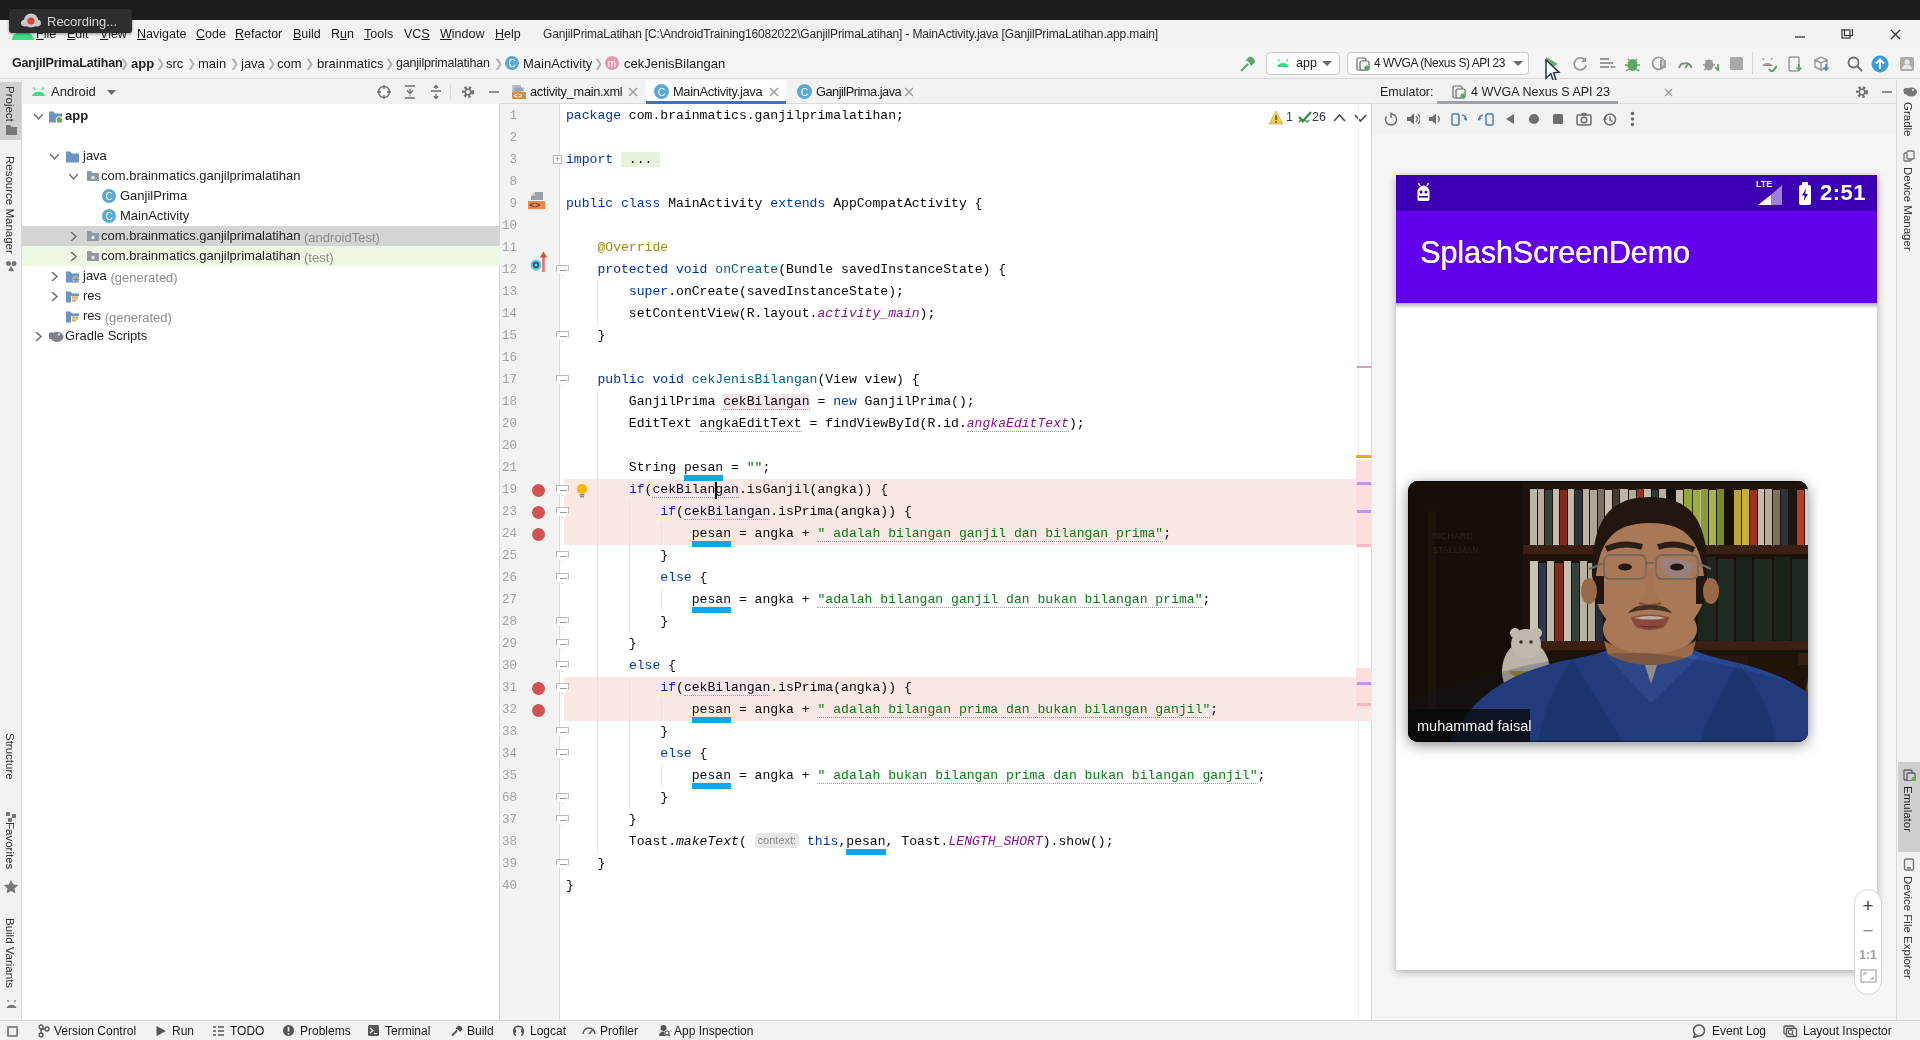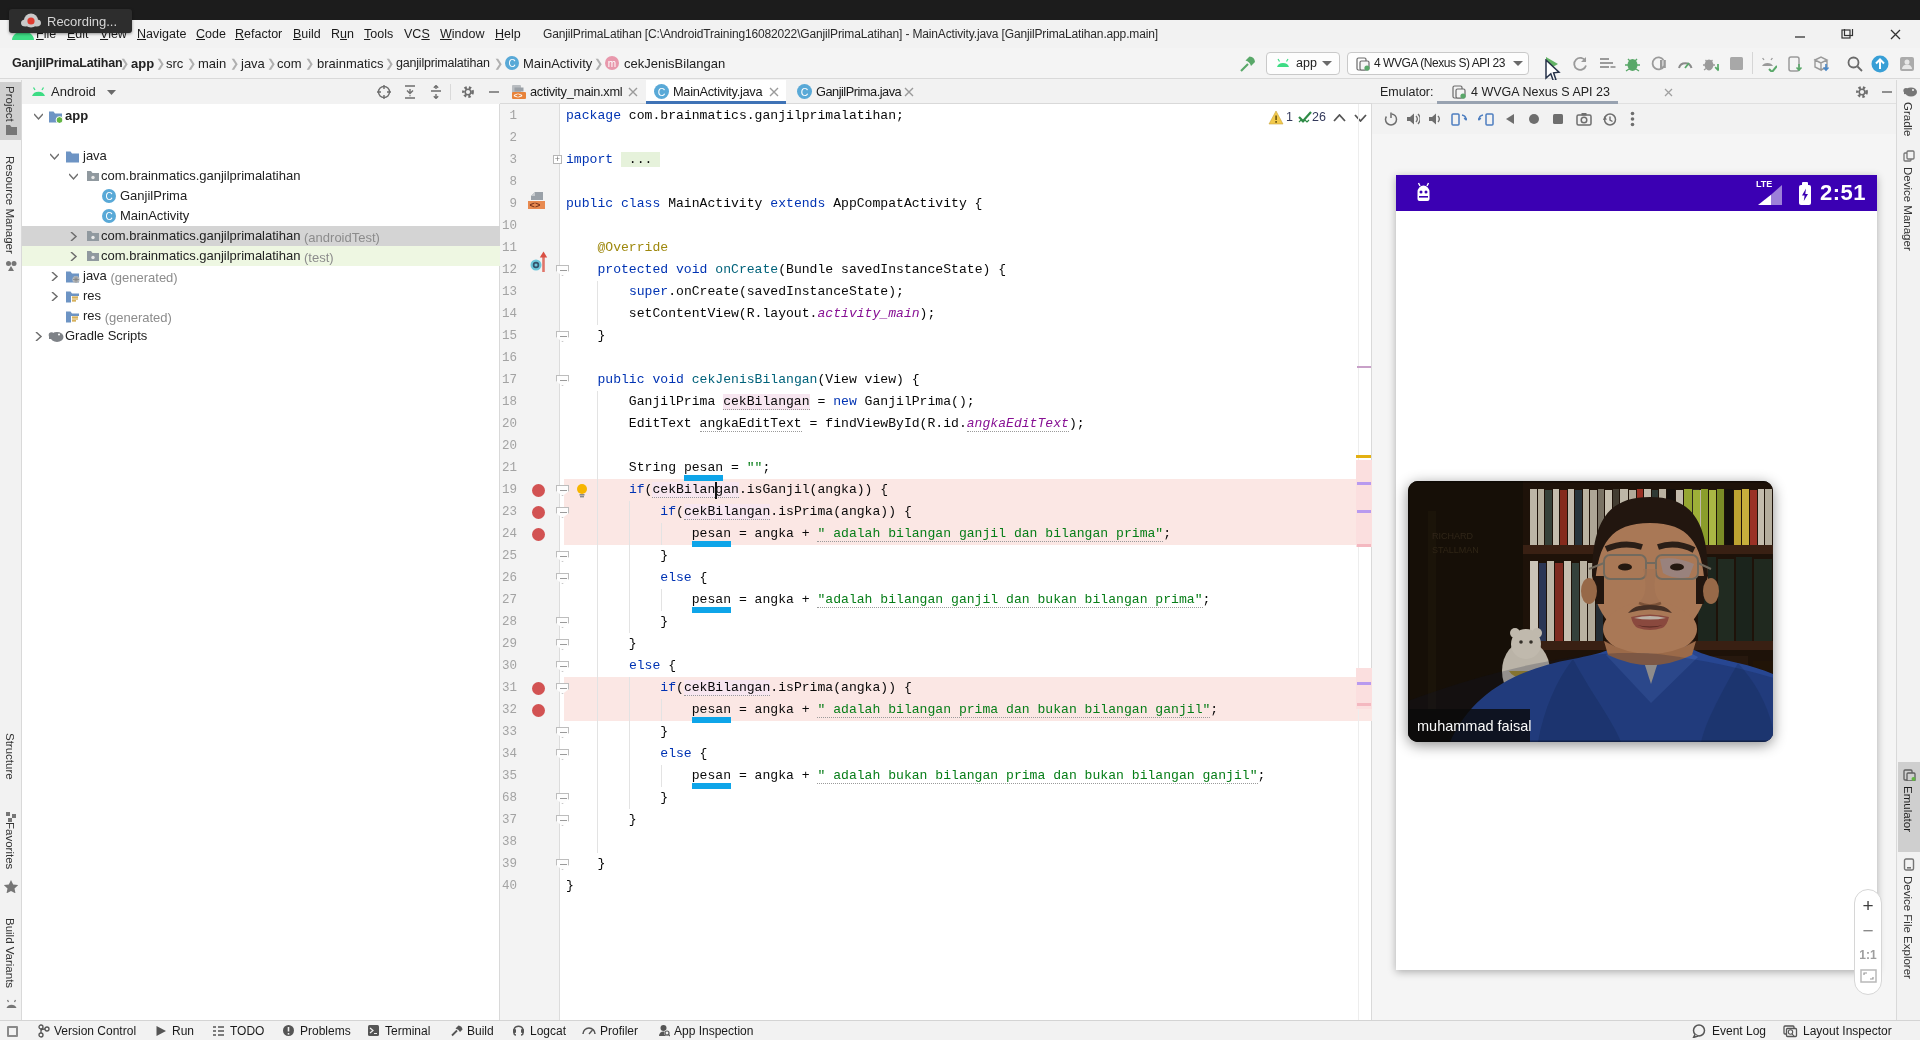--- a/index.html
+++ b/index.html
@@ -36,21 +36,21 @@
 .guide{position:absolute;width:1px;background:#e3e3e3}
 .fm{position:absolute;left:56px;width:13px;height:11px;background:#fdfdfd;border:1px solid #bdbdbd;clip-path:polygon(0 0,100% 0,100% 55%,50% 100%,0 55%)}
 .fm:after{content:"";position:absolute;left:3px;top:3.5px;width:7px;height:1.5px;background:#9a9a9a}
 .chip{display:inline-block;background:#e7e7e7;color:#8c8c8c;border-radius:4px;font-size:11px;line-height:15px;padding:0 3px;vertical-align:1px;font-family:"Liberation Sans",sans-serif}
 .emu{left:1372px;top:80px;width:524px;height:940px;background:#f5f5f5}
 .emuhdr{left:0;top:0;width:524px;height:24px;background:#f2f2f2;border-bottom:1px solid #e0e0e0}
 .etool{left:0;top:24px;width:524px;height:30px;background:#f2f2f2}
 .screen{left:24px;top:95px;width:481px;height:795px;background:#fff;box-shadow:0 2px 8px rgba(0,0,0,.3)}
 .sbarp{left:0;top:0;width:481px;height:36px;background:#3b00b3}
 .abarp{left:0;top:36px;width:481px;height:92px;background:#6200ee}
-.cam{left:36px;top:401px;width:365px;height:261px;border-radius:10px;overflow:hidden;box-shadow:0 3px 14px rgba(0,0,0,.45)}
+.cam{left:36px;top:401px;width:400px;height:261px;border-radius:10px;overflow:hidden;box-shadow:0 3px 14px rgba(0,0,0,.45)}
 .zoompill{left:482px;top:809px;width:28px;height:106px;background:#fff;border:1px solid #d6d6d6;border-radius:14px}
 </style></head><body>
 <div class="ab topbar"></div>
 <div class="ab menubar" id="menubar">
 <svg class="ab" style="left:8px;top:8px" width="30" height="16">
       <path d="M4 12 a11 9 0 0 1 22 0 z" fill="#3ddc84"></path>
       <line x1="8" y1="4" x2="5" y2="0" stroke="#3ddc84" stroke-width="1.6"></line>
       <line x1="22" y1="4" x2="25" y2="0" stroke="#3ddc84" stroke-width="1.6"></line>
     </svg>
 <span class="mi" style="left:36px"><u>F</u>ile</span>
@@ -401,20 +401,21 @@
 <div class="cl" style="top:531px">            }</div>
 <div class="cl" style="top:553px">        }</div>
 <div class="cl" style="top:575px">        <span class="k">else</span> {</div>
 <div class="cl" style="top:597px">            <span class="k">if</span>(<span class="hl">cekBilangan</span>.isPrima(angka)) {</div>
 <div class="cl" style="top:619px">                <span class="u">pesan</span> = angka + <span class="s wv">" adalah bilangan prima dan bukan bilangan ganjil"</span>;</div>
 <div class="cl" style="top:641px">            }</div>
 <div class="cl" style="top:663px">            <span class="k">else</span> {</div>
 <div class="cl" style="top:685px">                <span class="u">pesan</span> = angka + <span class="s wv">" adalah bukan bilangan prima dan bukan bilangan ganjil"</span>;</div>
 <div class="cl" style="top:707px">            }</div>
 <div class="cl" style="top:729px">        }</div>
+<div class="cl" style="top:751px">        Toast.<span class="it">makeText</span>( <span class="chip">context:</span> <span class="k">this</span>,<span class="u">pesan</span>, Toast.<span class="pp">LENGTH_SHORT</span>).show();</div>
 <div class="cl" style="top:773px">    }</div>
 <div class="cl" style="top:795px">}</div>
 <div class="ab" style="left:215px;top:402px;width:1.5px;height:17px;background:#111"></div>
 <svg class="ab" style="left:75px;top:403px" width="14" height="15">
       <circle cx="7" cy="6" r="5" fill="#f7b500"></circle>
       <rect x="4.5" y="11" width="5" height="1.6" fill="#8a8a8a"></rect>
       <rect x="5" y="13" width="4" height="1.4" fill="#8a8a8a"></rect>
     </svg>
 <div class="bp" style="top:403.5px"></div>
 <div class="bp" style="top:425.5px"></div>
@@ -589,20 +590,24 @@
           <path d="M13 9.8 L13 20 L0 20 z" fill="#fff"></path>
           <path d="M24 0 L24 20 L13 20 L13 9.8 z" fill="#fff" opacity="0.5"></path>
         </svg>
 <svg class="ab" style="left:402px;top:7px" width="14" height="23">
           <rect x="1" y="3" width="12" height="20" rx="2" fill="#fff"></rect>
           <rect x="4" y="0" width="6" height="4" rx="1" fill="#fff"></rect>
           <path d="M8 6.5 L4 13.5 h2.6 L5.8 19 L10 12 H7.3 z" fill="#3b00b3"></path>
         </svg>
 <span class="ab" style="left:424px;top:5px;color:#fff;font-size:22px;font-weight:bold;letter-spacing:0.5px">2:51</span>
 </div>
+<div class="ab abarp">
+        <span class="ab" style="left:24px;top:24px;color:#fff;font-size:30.5px;letter-spacing:-0.1px;text-shadow:0.4px 0 0 #fff">SplashScreenDemo</span>
+<div class="ab" style="left:0;top:92px;width:481px;height:6px;background:linear-gradient(rgba(0,0,0,0.3),rgba(0,0,0,0))"></div>
+      </div>
 </div>
 <div class="ab cam"><svg width="451" height="261" viewBox="0 0 451 261">
 <rect width="451" height="261" fill="#0e0b08"></rect>
 <rect x="0" y="0" width="115" height="261" fill="#171007"></rect>
 <rect x="20" y="30" width="8" height="200" fill="#1d150a"></rect>
 <text x="24" y="58" font-size="9" fill="#352a1c" font-family="Liberation Sans">RICHARD</text>
 <text x="24" y="72" font-size="9" fill="#342919" font-family="Liberation Sans">STALLMAN</text>
 <rect x="115" y="0" width="336" height="261" fill="#20130a"></rect>
 <g>
 <rect x="122" y="8" width="7" height="56" fill="#d9d2c2"></rect>

